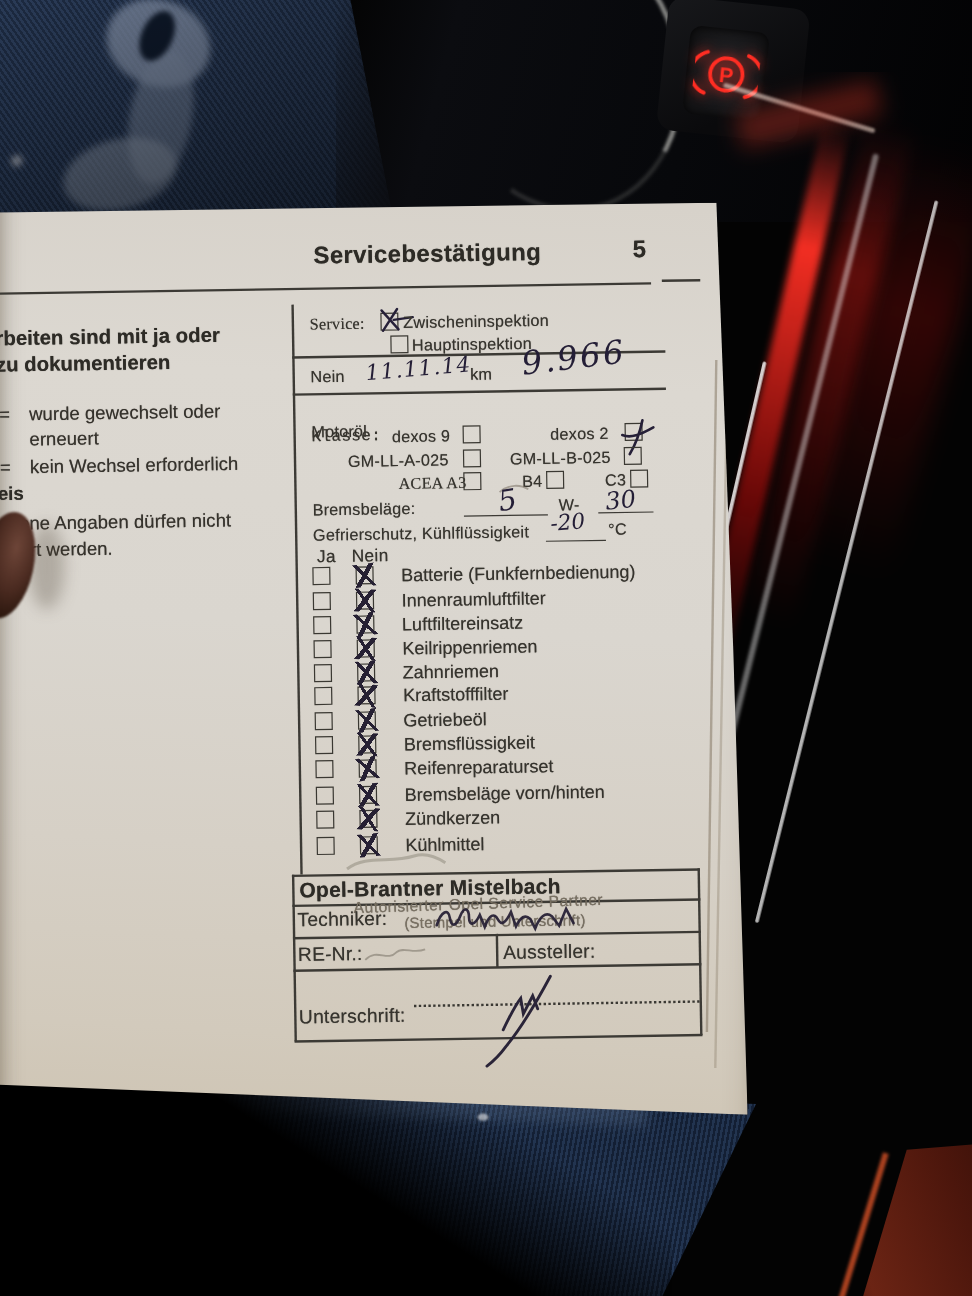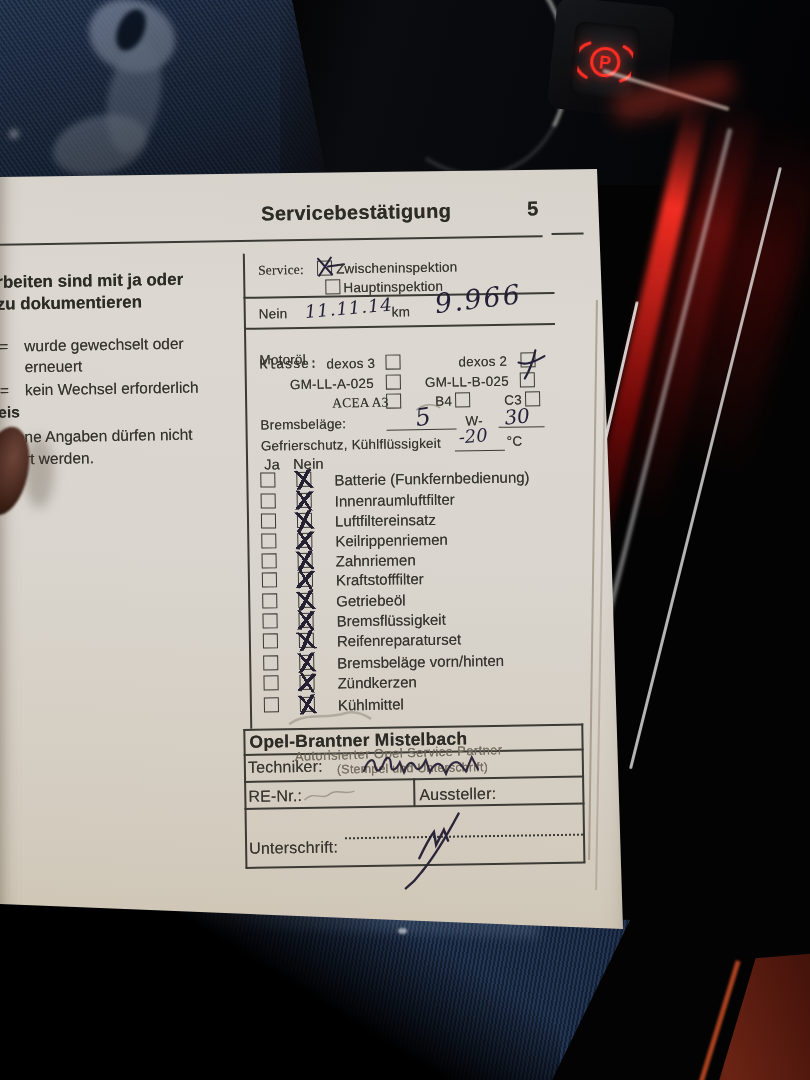--- a/index.html
+++ b/index.html
@@ -158,21 +158,21 @@
 
       <div class="t" style="left:262px;top:306px;">Nein</div>
       <div class="hw" style="left:308px;top:298px;font-size:18px;transform:rotate(-4deg);letter-spacing:1px;">11.11.14</div>
       <div class="t" style="left:395px;top:306px;">km</div>
       <div class="hw" style="left:438px;top:286px;font-size:27px;transform:rotate(-6deg);letter-spacing:2px;">9.966</div>
       <div class="rule" style="left:247px;top:327px;width:311px;"></div>
 
       <div class="t" style="left:262px;top:352px;">Motoröl</div>
 
       <div class="t" style="left:262px;top:357px;font-family:Liberation Mono, monospace;">Klasse:</div>
-      <div class="t" style="left:329px;top:357px;">dexos 3</div>
+      <div class="t" style="left:329px;top:357px;">dexos 9</div>
       <span class="cb" style="left:388px;top:356px;"></span>
       <div class="t" style="left:461px;top:357px;">dexos 2</div>
       <span class="cb" style="left:523px;top:356px;"></span>
       <svg class="scribble" style="left:516px;top:351px;" width="34" height="34" viewBox="0 0 34 34">
         <path d="M5 15 C12 18 20 15 31 9 M22 3 C20 12 16 23 11 31" stroke="#262038" stroke-width="2.2" fill="none" stroke-linecap="round"></path>
       </svg>
 
       <div class="t" style="left:292px;top:377px;">GM-LL-A-025</div>
       <span class="cb" style="left:388px;top:376px;"></span>
       <div class="t" style="left:427px;top:377px;">GM-LL-B-025</div>

